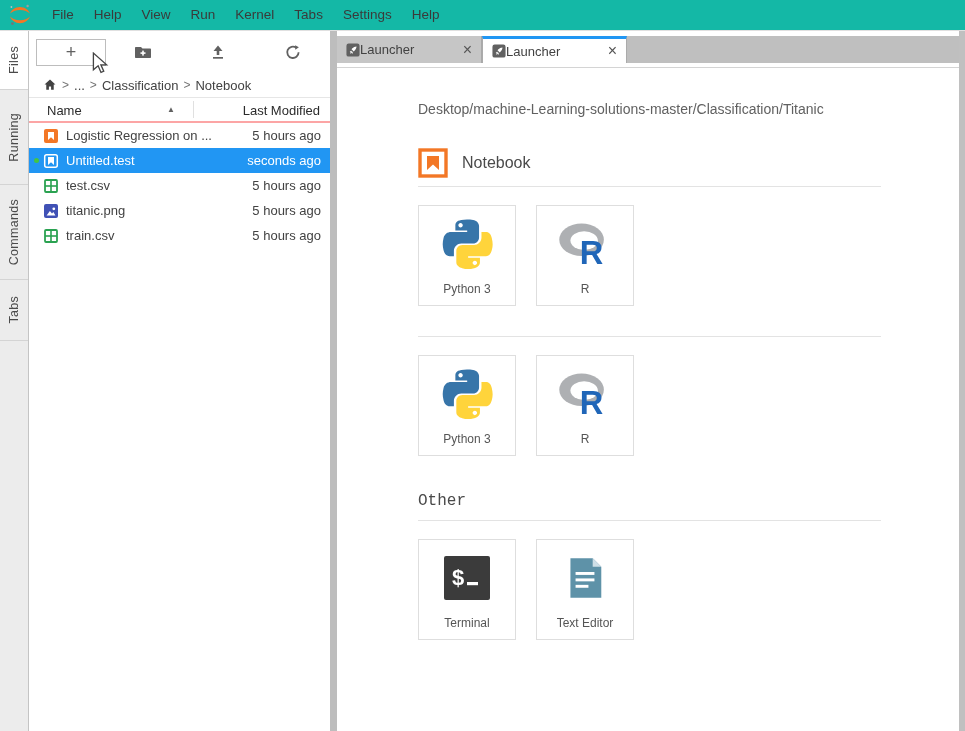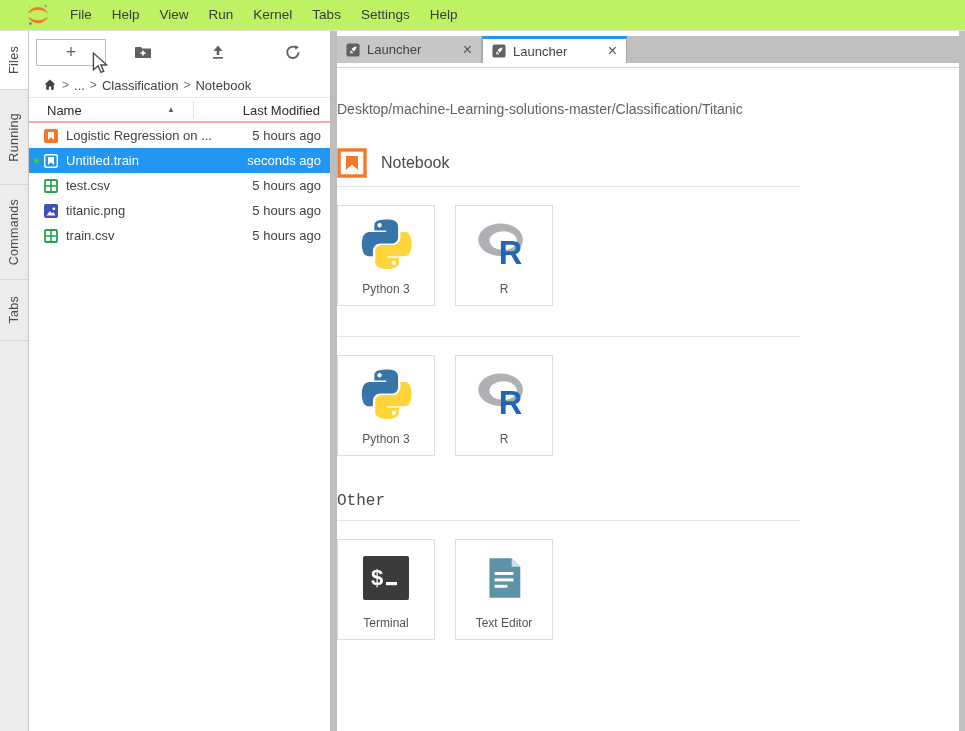--- a/index.html
+++ b/index.html
@@ -3,22 +3,22 @@
 <meta charset="utf-8">
 <style>
   * { margin:0; padding:0; box-sizing:border-box; }
   html,body { width:965px; height:731px; }
   body {
     font-family:"Liberation Sans", sans-serif;
     background:#fff; color:#424242;
     position:relative; overflow:hidden;
   }
   
-  #menubar { height:31px; background:#bef264; border-bottom:1px solid #e0e0e0;
-    display:flex; align-items:center;padding-left:18px; }
+  #menubar { height:31px; background:#14b8a6; border-bottom:1px solid #e0e0e0;
+    display:flex; align-items:center; }
   #menubar .logo { width:24px; height:24px; margin:0 10px 0 8px; }
   #menubar .menu-item { padding:0 10px; font-size:13.5px; color:#3a3a3a;
     line-height:30px; cursor:default; }
   
   #app { display:flex; height:700px; }
   
   #sidebar { width:29px; background:#ececec; border-right:1px solid #c4c4c4;
     display:flex; flex-direction:column; }
   .side-tab { display:flex; align-items:center; justify-content:center;
     border-bottom:1px solid #d4d4d4; }
@@ -48,29 +48,29 @@
   .frow .ficon { width:16px; height:16px; margin-right:7px; flex:0 0 auto; }
   .frow .fname { flex:1; white-space:nowrap; overflow:hidden; }
   .frow .ftime { padding-right:9px; white-space:nowrap; }
   .frow.selected { background:#2196F3; color:#fff; }
   
   #splitter { width:7px; background:#bdbdbd; }
   
   #dock { flex:1; display:flex; flex-direction:column; background:#fff;
     border-right:6px solid #c0c0c0; min-width:0; }
   #tabbar { height:27px; margin-top:5px; background:#bfbfbf; display:flex; }
-  .dtab { width:145px; display:flex; align-items:center; padding:10px 9px; gap:7px;
+  .dtab { width:145px; display:flex; align-items:center; padding:10px 9px; 
     font-size:13px; color:#424242; background:#c6c6c6; border-right:1px solid #a9a9a9; }
   .dtab.active { background:#fff; border-top:3px solid #2196F3;
     border-right:1px solid #ababab; border-left:1px solid #ababab; }
   .dtab .dlabel { flex:1; }
   .dtab .close { color:#555; font-size:16px; line-height:1; }
   .dtab .tabicon { width:14px; height:14px; flex:0 0 auto; }
   #dock-content { flex:1; margin-top:4px; border-top:1px solid #d4d4d4;
-    background:#fff; overflow:hidden; }
+    background:#fff; overflow:hidden; padding-left:81px; }
   #launcher-path { margin-top:33px; font-size:14px; color:#616161; }
   .lsection { margin-top:30px; }
   .lsection.first { margin-top:31px;text-align:center; }
   .sec-head { display:flex; align-items:center; gap:14px; height:30px; }
   .sec-title { font-size:16px; color:#4a4a4a; }
   .sec-divider { width:463px; border-bottom:1px solid #e3e3e3; margin-top:8px; }
   .cards { display:flex; gap:20px; margin-top:18px; }
   .card { width:98px; height:101px; background:#fff; border:1px solid #dedede;
     display:flex; flex-direction:column; align-items:center; }
   .card .cicon { flex:1; display:flex; align-items:center; justify-content:center; }
@@ -174,21 +174,21 @@
       </div>
 
       <div class="frow selected">
         <span class="dotcol">
             <span class="dot"></span>
           </span>
         <svg class="ficon" viewBox="0 0 16 16">
           <rect x="1.7" y="1.7" width="12.6" height="12.6" rx="2" fill="none" stroke="#fff" stroke-width="1.5"></rect>
           <polygon points="5,4 11,4 11,12 8,9.3 5,12" fill="#fff"></polygon>
         </svg>
-        <span class="fname">Untitled.train</span>
+        <span class="fname">Untitled.test</span>
         <span class="ftime">seconds ago</span>
       </div>
 
       <div class="frow">
         <span class="dotcol"></span>
         <svg class="ficon" viewBox="0 0 16 16">
           <rect x="2" y="2" width="12" height="12" rx="1" fill="none" stroke="#2AA251" stroke-width="1.8"></rect>
           <line x1="8" y1="2" x2="8" y2="14" stroke="#2AA251" stroke-width="1.6"></line>
           <line x1="2" y1="8" x2="14" y2="8" stroke="#2AA251" stroke-width="1.6"></line>
         </svg>

